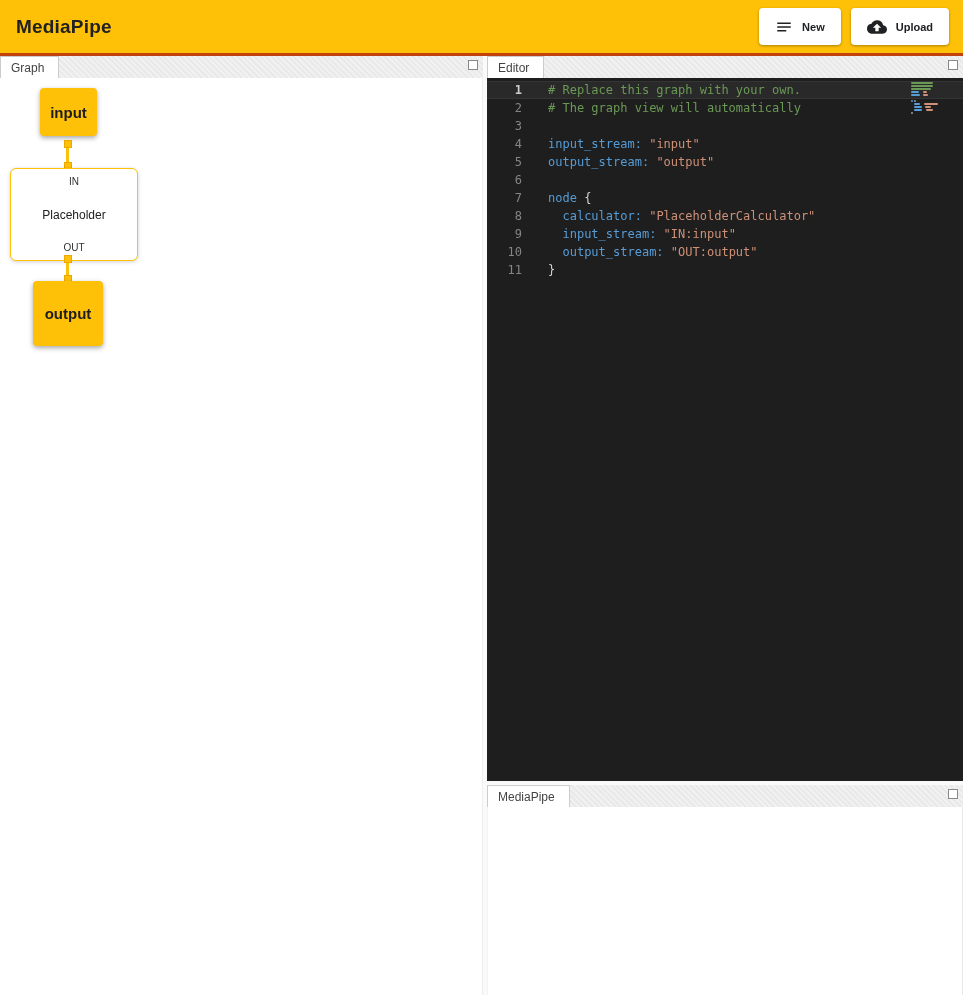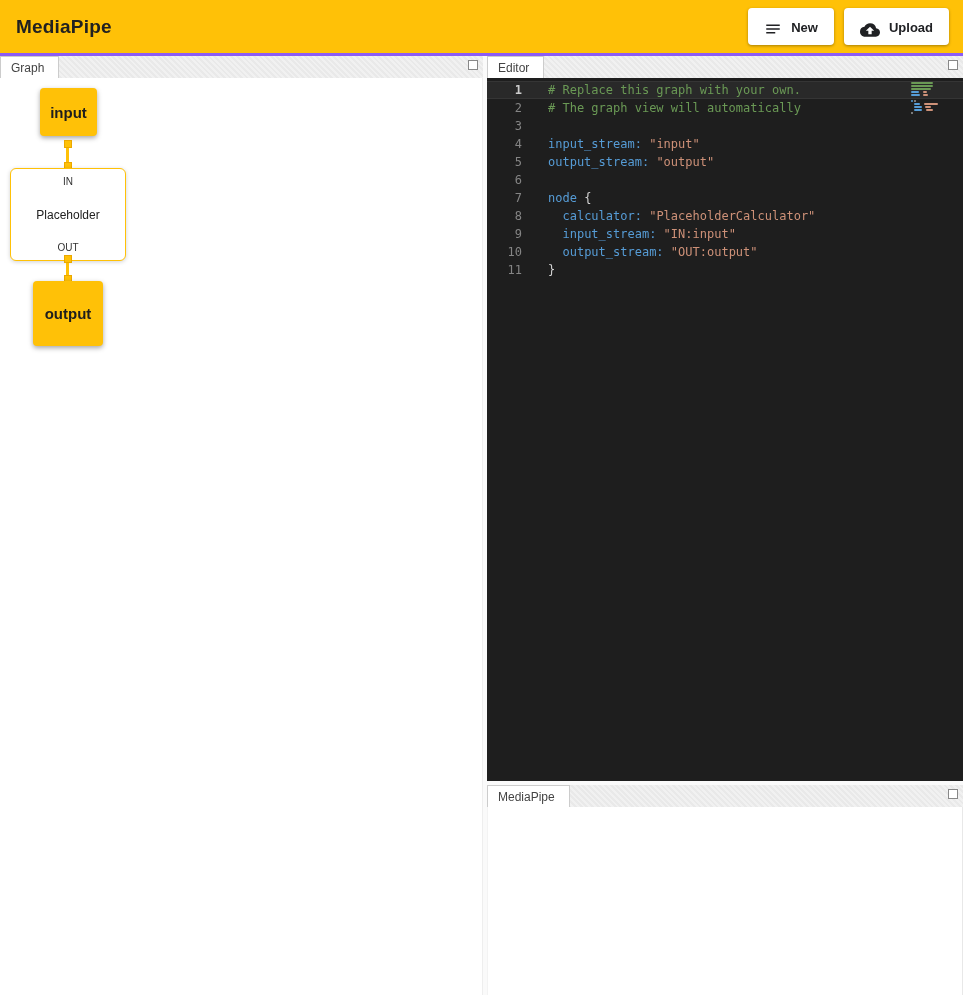--- a/index.html
+++ b/index.html
@@ -4,28 +4,28 @@
 <style>
   * { margin:0; padding:0; box-sizing:border-box; }
   html,body { width:963px; height:995px; overflow:hidden; background:#fff;
               font-family:"Liberation Sans", sans-serif; }
 
   
   .header { height:53px; background:#FFC107; display:flex; align-items:center;
             justify-content:space-between; padding:0 14px 0 16px; }
   .brand { font-size:19px; font-weight:bold; color:#212121; letter-spacing:.2px; }
   .header-buttons { display:flex; gap:10px; }
-  .hbtn { display:flex; gap:9px; background:#fff; border:none;
+  .hbtn { display:flex; align-items:center; gap:9px; background:#fff; border:none;
           border-radius:4px; padding:12px 16px; height:37px; font-family:inherit;
-          font-size:13px; font-weight:bold; color:#202124;
+          font-size:11px; font-weight:bold; color:#202124;
           box-shadow:0 1px 3px rgba(0,0,0,.35); cursor:pointer; }
   .hbtn svg { display:block; }
 
   
-  .main { display:flex; height:942px; padding-top:3px; background:#8b5cf6; }
+  .main { display:flex; height:942px; padding-top:3px; background:#c2410c; }
   .col-left { width:483px; display:flex; flex-direction:column; }
   .splitter-v { width:4px; background:#fafafa; cursor:col-resize; }
   .col-right { flex:1; display:flex; flex-direction:column; }
   .splitter-h { height:4px; background:#fafafa; cursor:row-resize; }
 
   .panel { display:flex; flex-direction:column; min-height:0; }
   .panel-header { height:22px; flex:none; position:relative; display:flex; align-items:stretch;
     background:repeating-linear-gradient(45deg,#f1f1f1 0,#f1f1f1 2px,#e9e9e9 2px,#e9e9e9 4px); }
   .tab { background:#fff; border:1px solid #ccc; border-bottom:none; padding:0 14px 0 10px;
          font-size:12px; color:#444; display:flex; align-items:center; cursor:pointer; }
@@ -33,21 +33,21 @@
            border:1px solid #888; background:#fff; cursor:pointer; }
 
   
   .graph-content { flex:1; background:#fff; position:relative; border-right:1px solid #eee; }
   .gnode { position:absolute; display:flex; align-items:center; justify-content:center;
            border-radius:4px; cursor:pointer; }
   .gnode.stream { background:#FFC107; font-weight:bold; font-size:15px; color:#1e1e1e;
                   box-shadow:0 2px 5px rgba(0,0,0,.35); }
   .node-input  { left:40px; top:10px;  width:57px; height:48px; }
   .node-output { left:33px; top:203px; width:70px; height:65px; }
-  .gnode.calc { left:10px; top:90px; width:116px; height:93px; background:#fff;
+  .gnode.calc { left:10px; top:90px; width:128px; height:93px; background:#fff;
                 border:1px solid #FFC107; border-radius:6px;
                 box-shadow:0 1px 4px rgba(0,0,0,.18);
                 flex-direction:column; justify-content:space-between; padding:7px 0; }
   .calc-port { font-size:10px; color:#333; }
   .calc-label { font-size:12px; color:#212121; }
   .edge { position:absolute; left:66px; width:3px; background:#FFC107; }
   .edge1 { top:66px; height:26px; }
   .edge2 { top:181px; height:24px; }
   .port-dot { position:absolute; left:64px; width:8px; height:8px; background:#FFC107;
               border:1px solid #eba800; }

